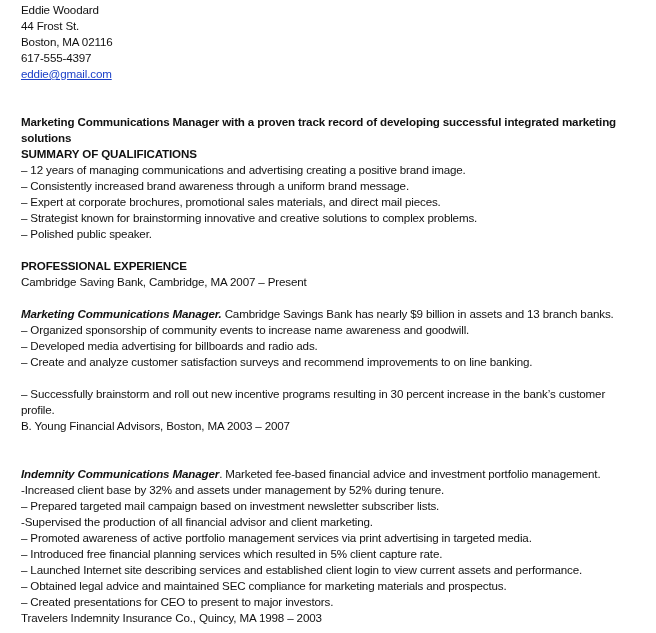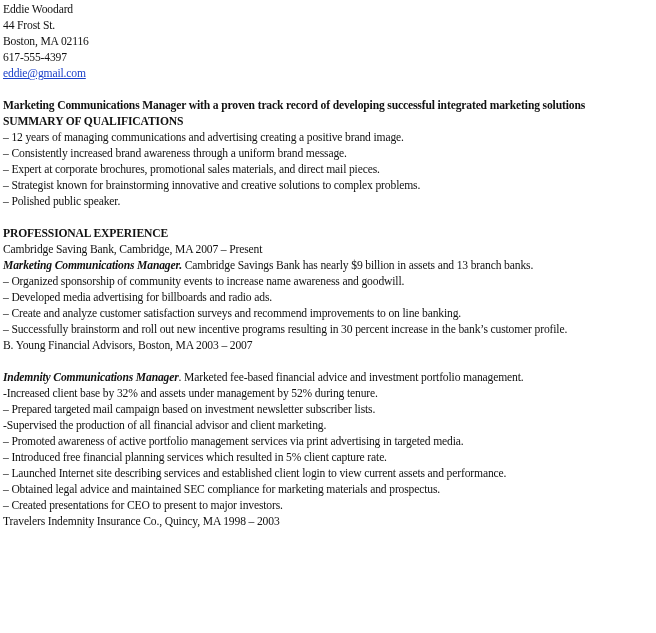--- a/index.html
+++ b/index.html
@@ -10,33 +10,33 @@
     body {
       width: 656px;
       height: 633px;
       overflow: hidden;
       font-family: "Liberation Sans", "DejaVu Sans", sans-serif;
       font-size: 11.6px;
       color: #111111;
     }
     .page {
       position: relative;
-      padding: 2px 10px 0 3px;
+      padding: 2px 10px 0 21px;
       letter-spacing: -0.15px;
-      font-family: Liberation Serif, serif;
     }
     .line {
       height: 16px;
       line-height: 16px;
       white-space: nowrap;
     }
     .wrap {
       white-space: normal;
       line-height: 16px;
       width: 612px;
+      margin-top: 16px;
     }
     .blank { height: 16px; }
     .b { font-weight: bold; }
     .bi { font-weight: bold; font-style: italic; }
     a.email {
       color: #1a3fc8;
       text-decoration: underline;
     }
   </style>
 </head>

